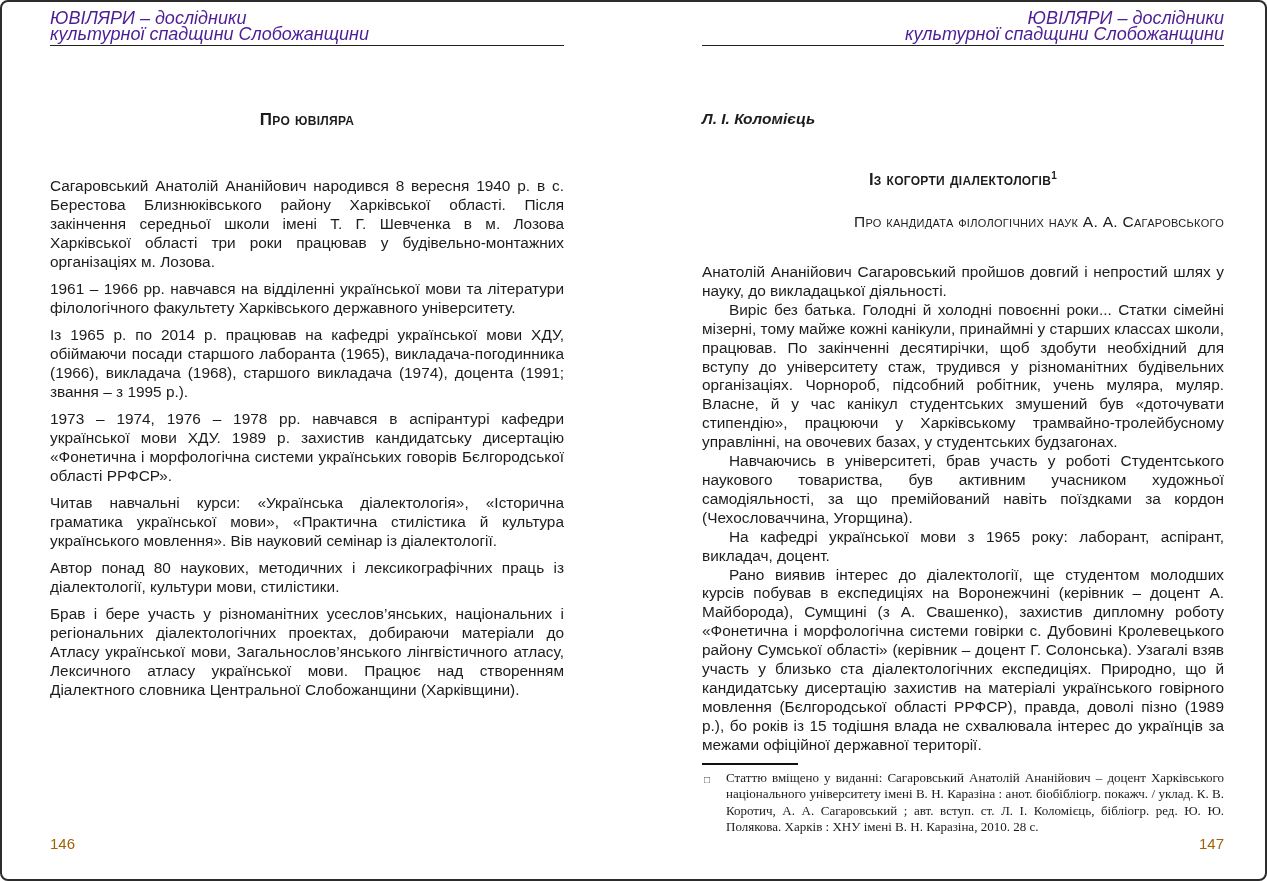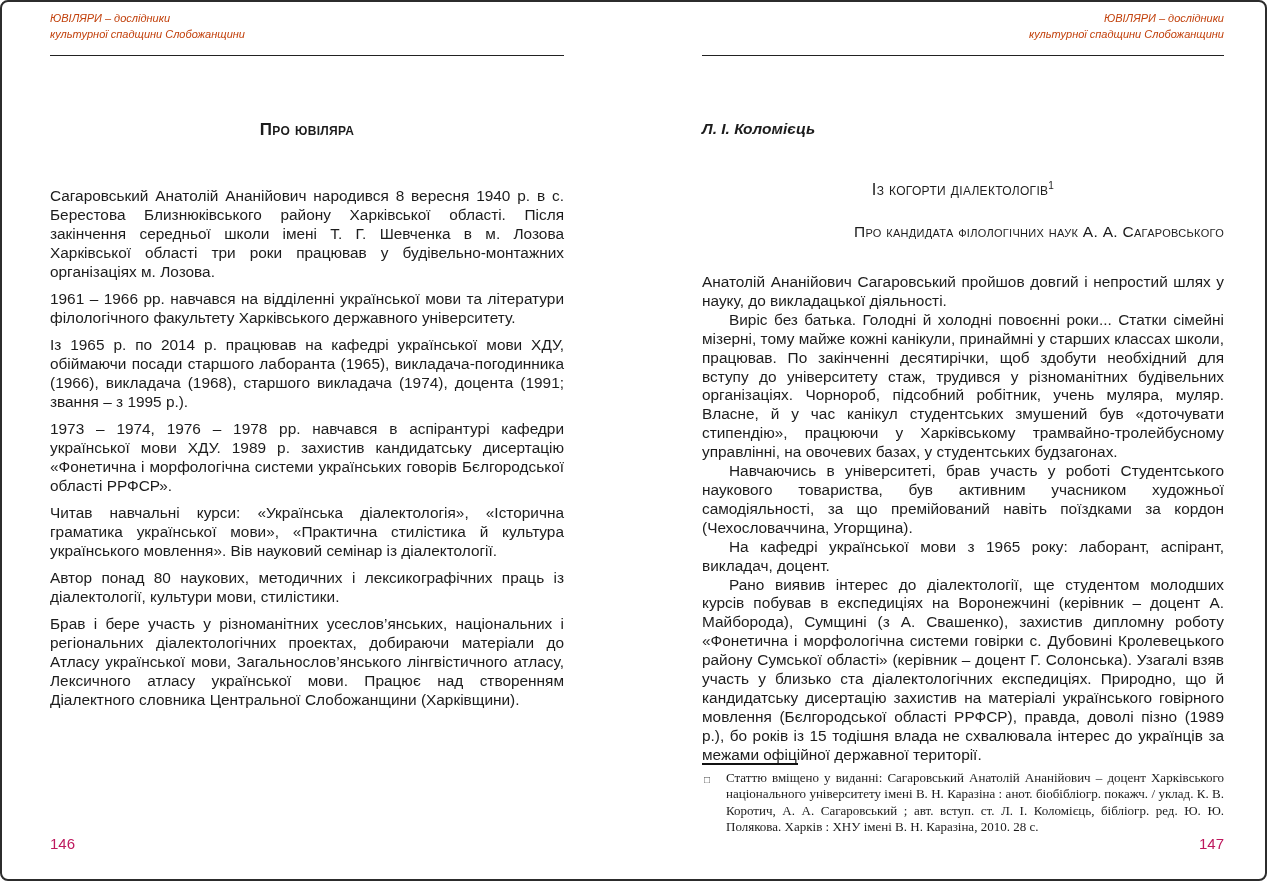--- a/index.html
+++ b/index.html
@@ -14,24 +14,24 @@
     overflow: hidden;
     font-family: "Liberation Sans", sans-serif;
     color: #1c1c1c;
   }
   .page { position: absolute; top: 9px; height: 860px; }
   .page-left  { left: 48px;  width: 514px; }
   .page-right { left: 700px; width: 522px; }
 
   .running-head {
     font-style: italic;
-    font-size: 11px;
+    font-size: 18px;
     line-height: 15.5px;
-    color: #c2410c;
-    padding-bottom: 13px;
+    color: #4c1d95;
+    padding-bottom: 3px;
     border-bottom: 1.5px solid #222;
   }
   .running-head.rh-right { text-align: right; }
 
   .chapter-title {
     text-align: center;
     font-weight: bold;
     font-variant: small-caps;
     font-size: 17px;
     letter-spacing: 0.3px;
@@ -47,21 +47,21 @@
 
   .author-line {
     font-weight: bold;
     font-style: italic;
     font-size: 15.5px;
     margin-top: 64px;
   }
 
   .article-title {
     text-align: center;
-    font-weight: normal;
+    font-weight: bold;
     font-variant: small-caps;
     font-size: 16.5px;
     letter-spacing: 0.3px;
     margin: 42px 0 0 0;
   }
   .article-title sup {
     font-size: 10px;
     font-variant: normal;
     vertical-align: super;
     line-height: 0;
@@ -110,21 +110,21 @@
     top: 2px;
     font-size: 10px;
     color: #444;
     font-family: "Liberation Serif", serif;
   }
 
   .page-number {
     position: absolute;
     top: 824px;
     font-size: 15px;
-    color: #be185d;
+    color: #a16207;
   }
   .page-number.pn-left  { left: 0; }
   .page-number.pn-right { right: 0; }
 </style>
 </head>
 <body>
 
 <div class="spread">
 
   <div class="page page-left">

